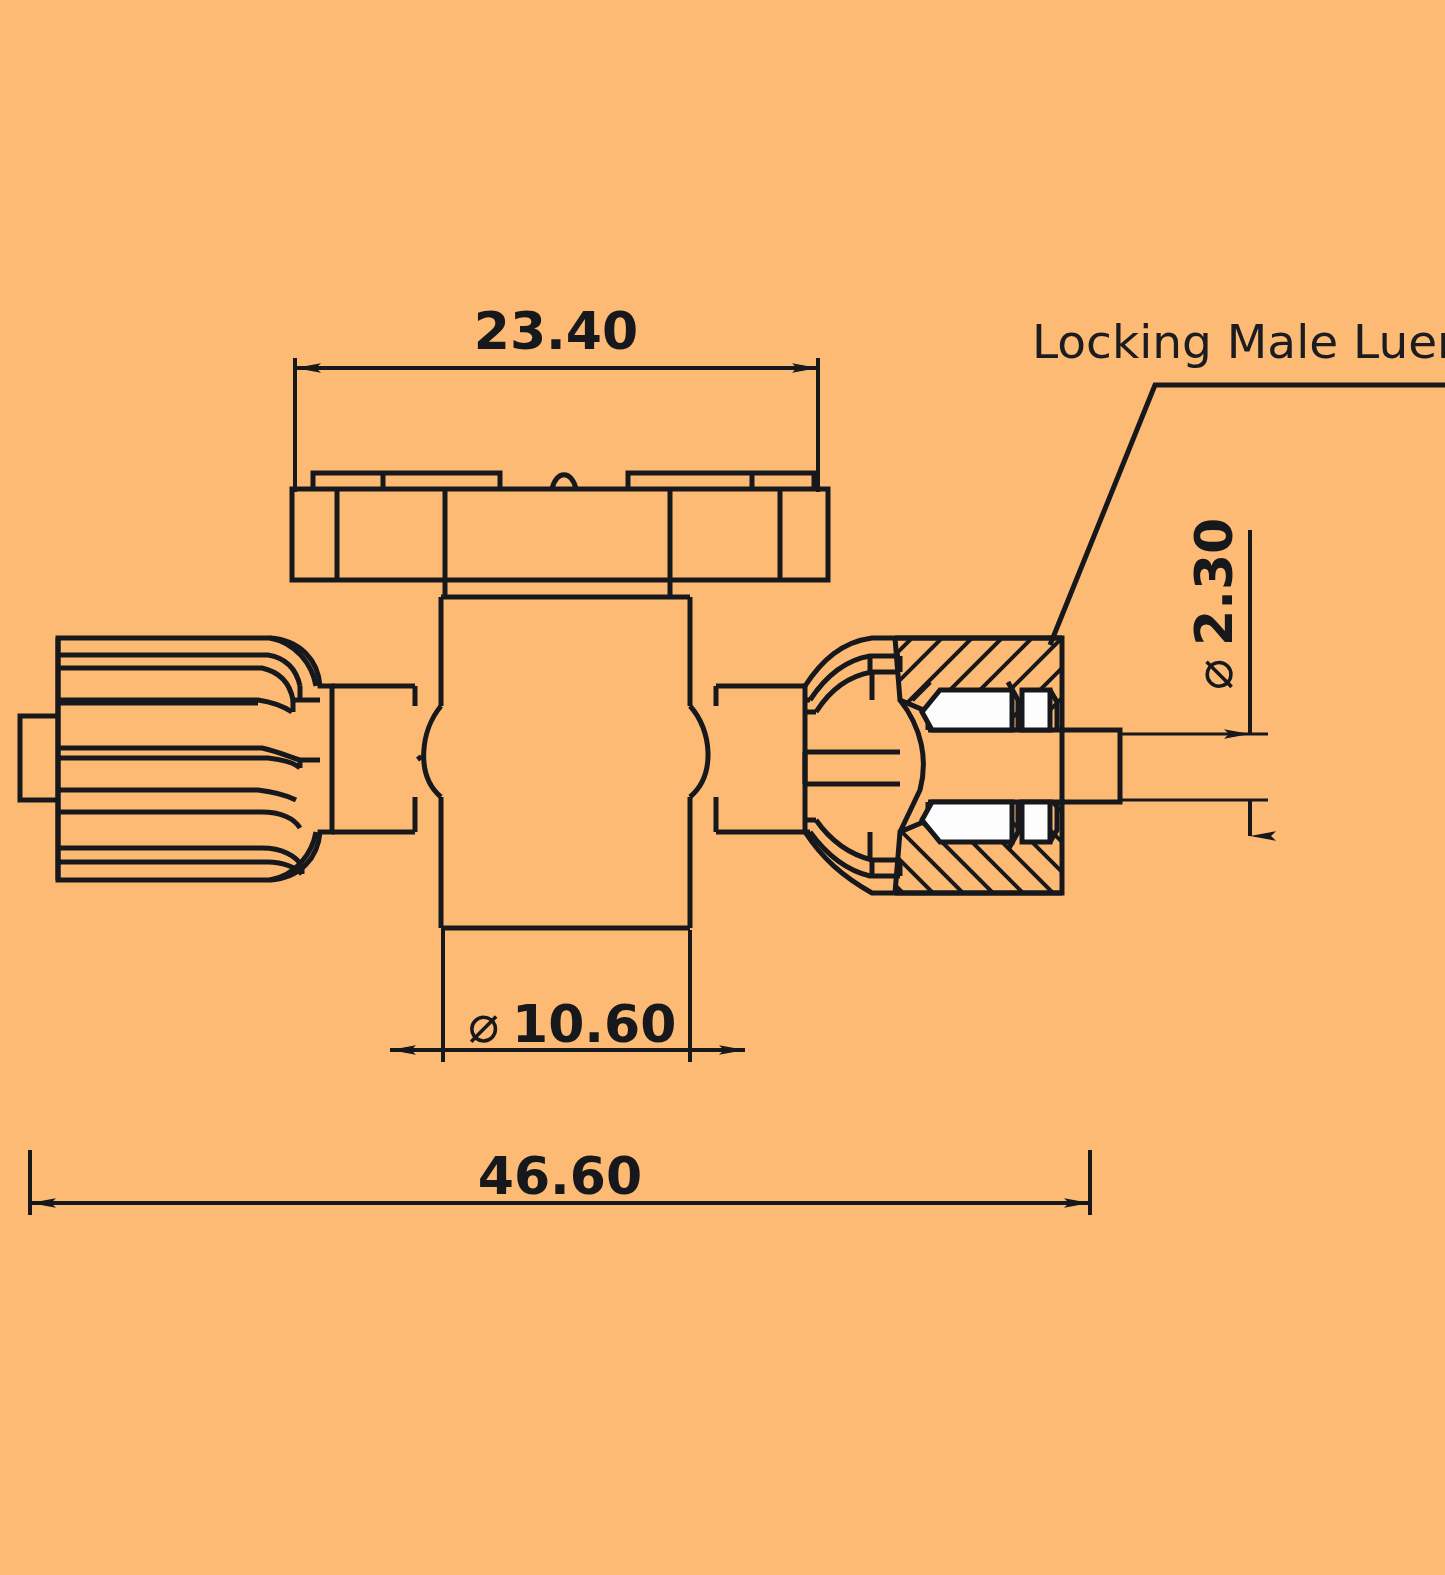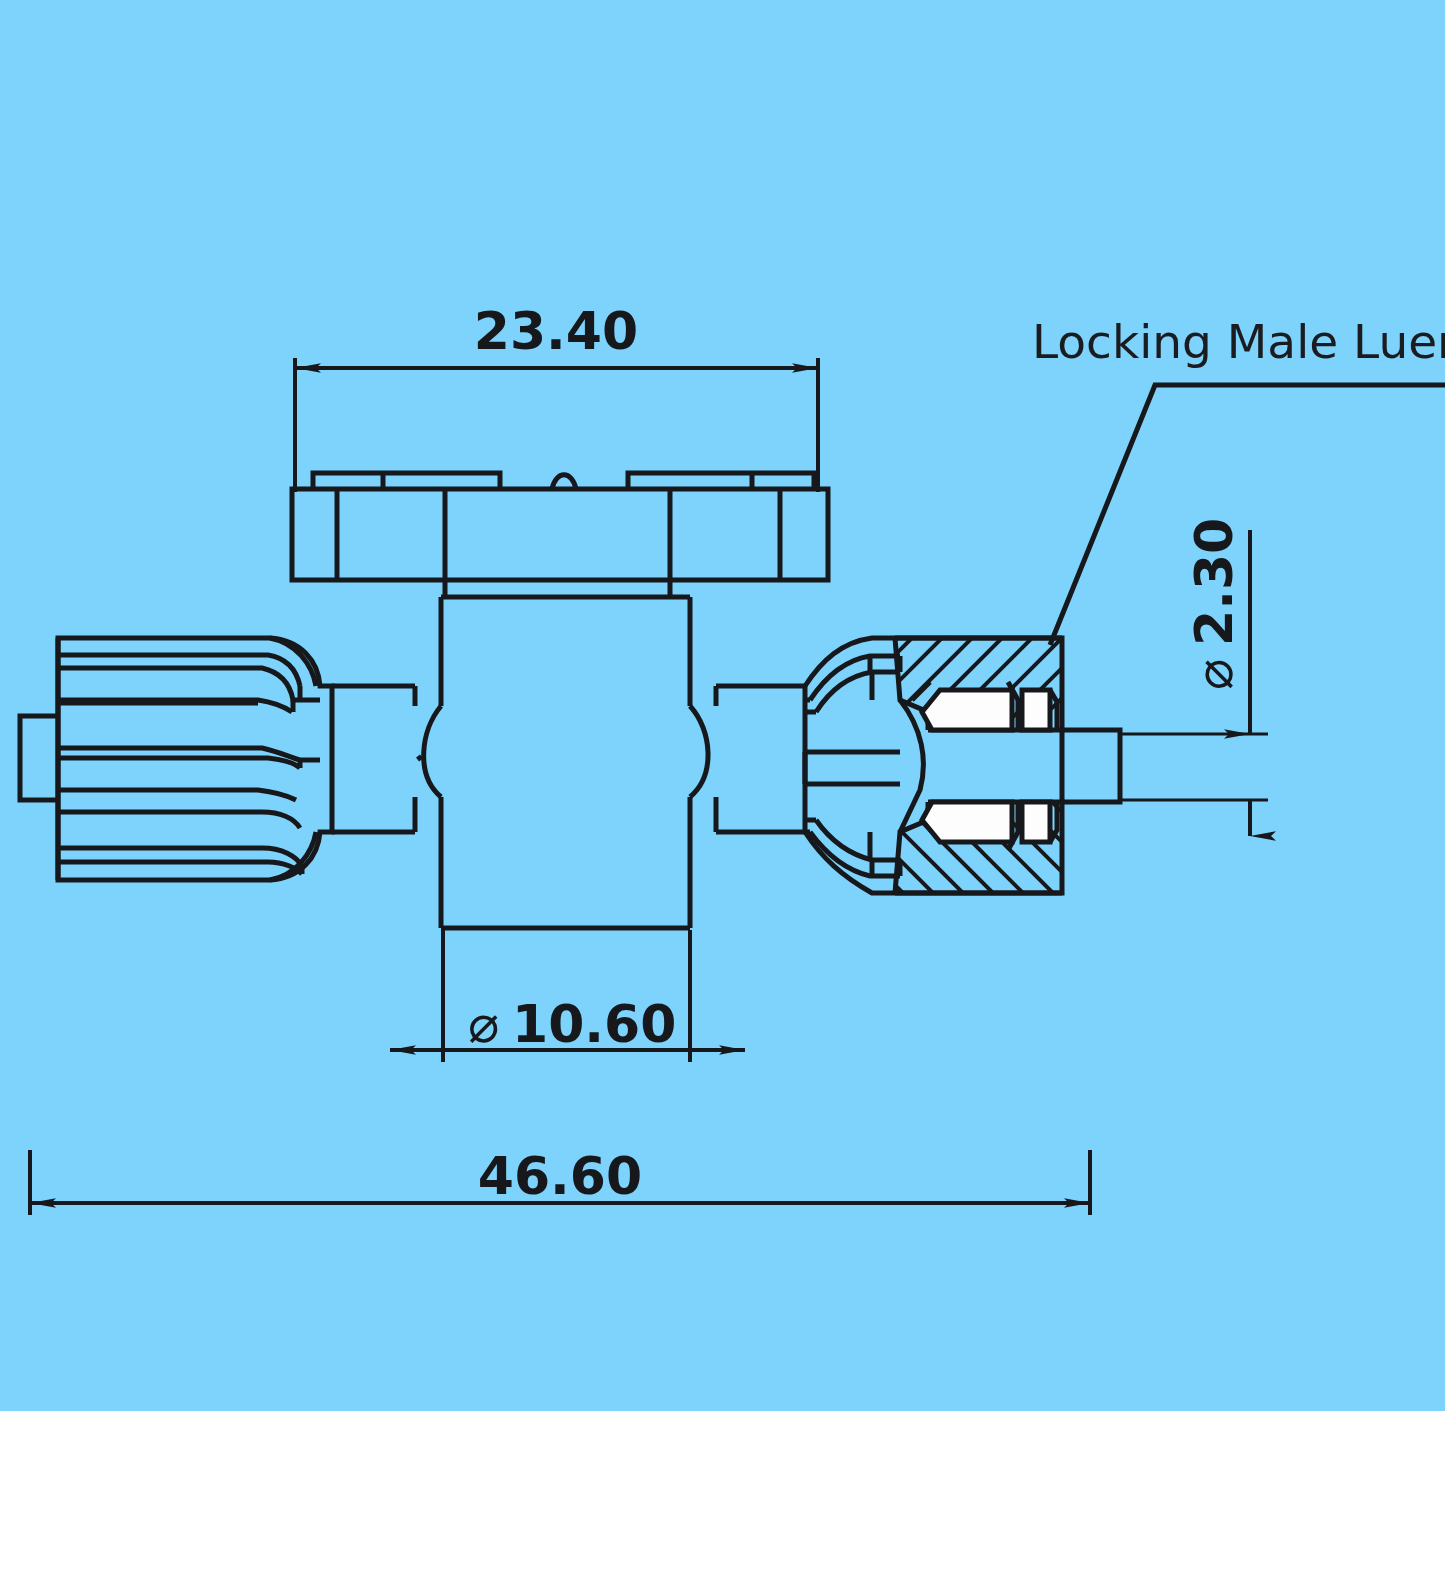--- a/index.html
+++ b/index.html
@@ -6,22 +6,22 @@
     margin: 0;
     padding: 0;
     background: #ffffff;
   }
   body {
     font-family: "DejaVu Sans", sans-serif;
   }
   #sheet {
     position: relative;
     width: 1445px;
-    height: 1411px;
-    background: #7dd3fc;
+    height: 1575px;
+    background: #fdba74;
     overflow: hidden;
   }
   #sheet svg {
     position: absolute;
     left: 0;
     top: 0;
   }
   .dim-text {
     font-family: "DejaVu Sans", sans-serif;
     font-weight: bold;

